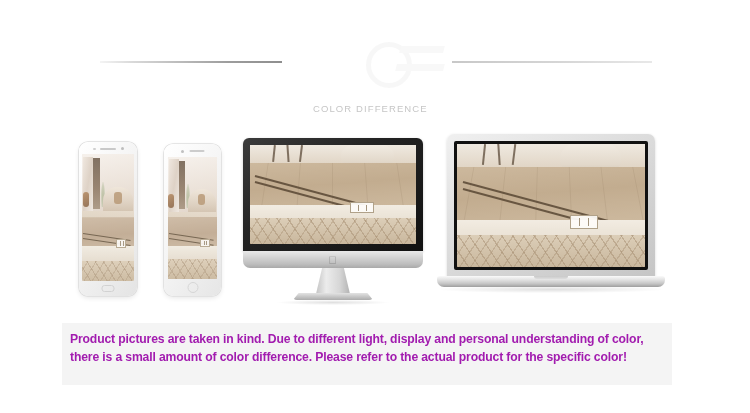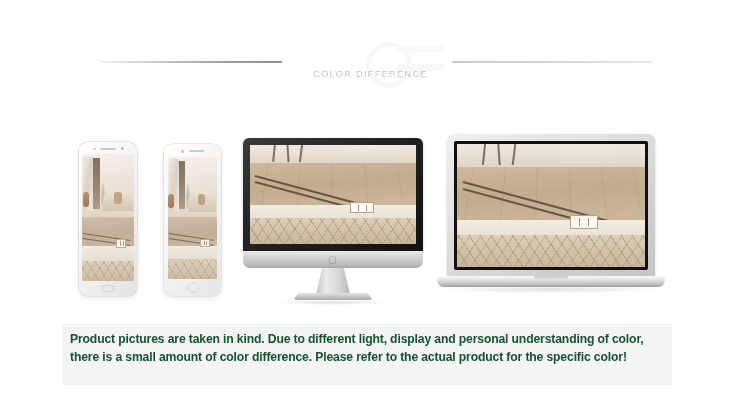--- a/index.html
+++ b/index.html
@@ -94,21 +94,21 @@
     font-weight: bold;
     line-height: 1.33;
     color: #1d1d1d;
     letter-spacing: -0.1px;
   }
   .title-line2 { display: block; }
 
   .subtitle {
     position: absolute;
     left: 313px;
-    top: 68px;
+    top: 103px;
     font-size: 9.5px;
     color: #c6c6c6;
     letter-spacing: 1.1px;
     font-weight: normal;
     white-space: nowrap;
   }
 
   
   .devices {
     position: absolute;
@@ -415,21 +415,21 @@
     position: absolute;
     left: 62px; top: 323px;
     width: 610px; height: 62px;
     background: #f4f4f4;
     padding: 8px 10px 8px 8px;
   }
   .note-text {
     font-size: 12.2px;
     font-weight: bold;
     line-height: 1.47;
-    color: #14532d;
+    color: #a21caf;
     letter-spacing: -0.15px;
   }
 </style>
 </head>
 <body>
 
 <div class="page">
 
   <div class="header">
 

